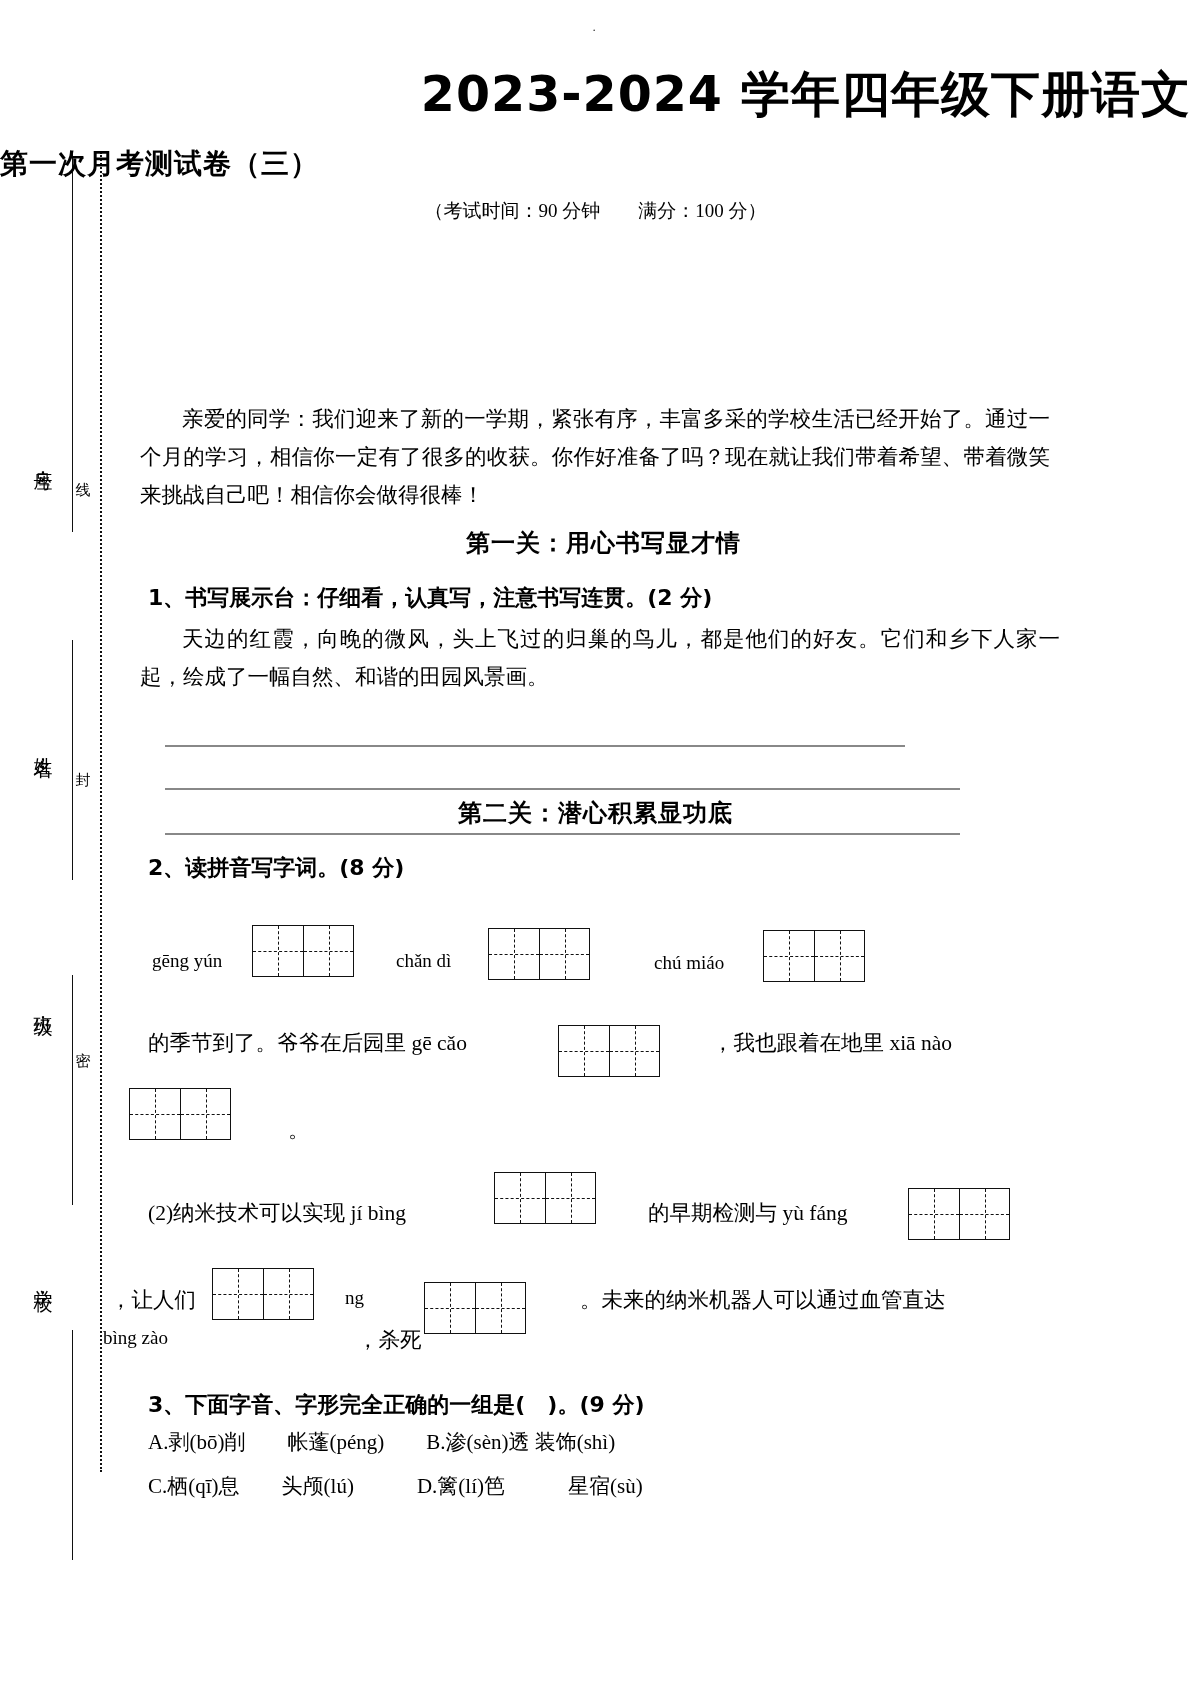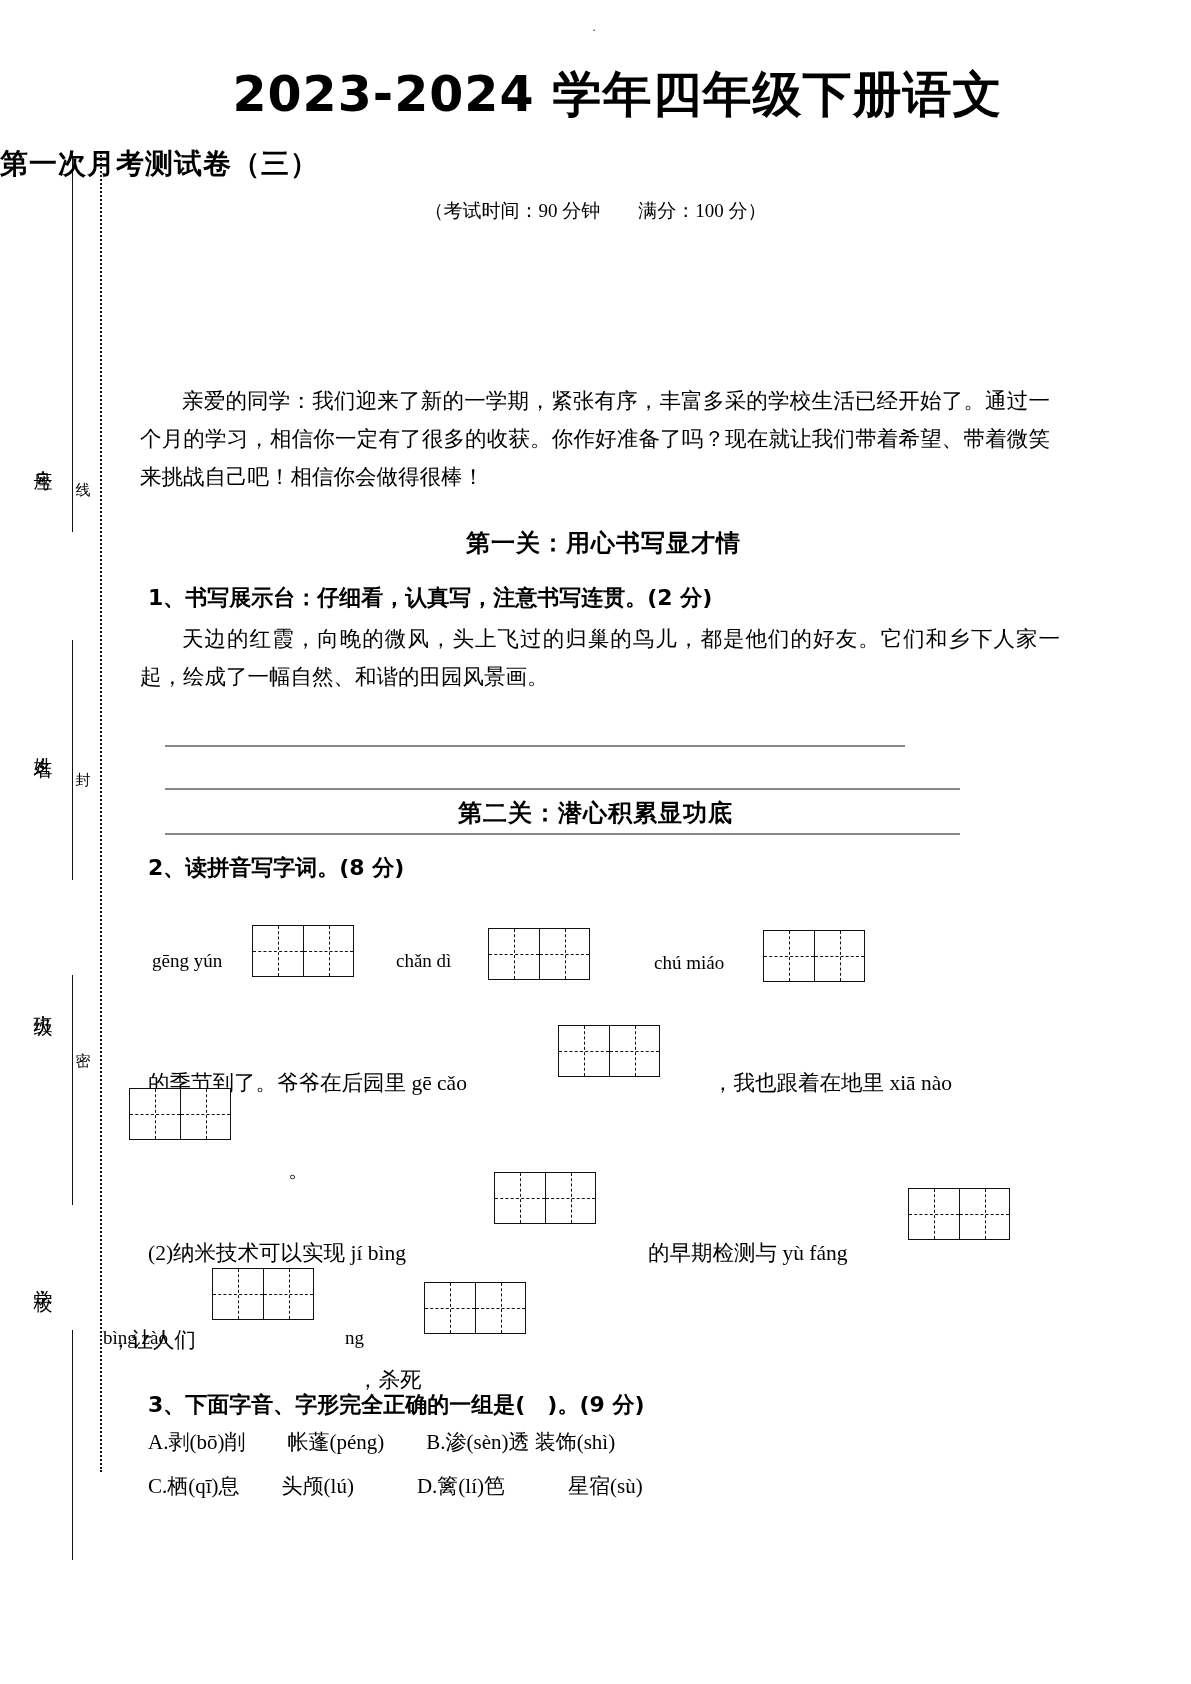--- a/index.html
+++ b/index.html
@@ -38,21 +38,21 @@
   .v-school{left:30px;top:1275px;}
 
   .v-xian{left:73px;top:470px;font-size:15px;}
   .v-feng{left:73px;top:760px;font-size:15px;}
   .v-mi{left:73px;top:1040px;font-size:15px;}
 
   
   .topdot{position:absolute;left:592px;top:22px;font-size:13px;color:#333;}
   .title-main{
     position:absolute;left:0;right:0;top:62px;
-    text-align:center;
+    text-align:right;
     font-size:49px;
     font-weight:bold;
     letter-spacing:1px;
     font-family:"DejaVu Sans","Liberation Sans",sans-serif;
     margin-left:44px;
   }
   .title-sub{
     position:absolute;left:0;right:0;top:145px;
     text-align:left;
     font-size:28px;
@@ -78,21 +78,21 @@
     font-size:21px;
     color:#555;
     font-family:"Liberation Serif","DejaVu Serif",serif;
   }
   .score-table td:first-child{width:105px;}
   .score-table td.wide{width:105px;}
 
   
   .kai{font-family:"Liberation Serif","DejaVu Serif",serif;}
   .intro{
-    position:absolute;left:140px;top:382px;width:910px;
+    position:absolute;left:140px;top:400px;width:910px;
     font-size:21.5px;line-height:38px;text-indent:42px;
     text-align:justify;
   }
   .gate{
     position:absolute;left:0;right:0;
     text-align:center;font-size:24px;font-weight:bold;
     font-family:"DejaVu Sans","Liberation Sans",sans-serif;
     letter-spacing:1px;
   }
   .gate1{top:527px;padding-left:16px;}
@@ -130,21 +130,21 @@
     content:"";position:absolute;left:50%;top:0;bottom:0;
     border-left:1.4px dashed #111;
   }
   .tzg .cell::after{
     content:"";position:absolute;top:50%;left:0;right:0;
     border-top:1.4px dashed #111;
   }
 
   .plabel{position:absolute;font-size:19px;white-space:nowrap;
     font-family:"Liberation Serif","DejaVu Serif",serif;}
-  .ptext{position:absolute;font-size:21.5px;white-space:nowrap;margin-top:40px;}
+  .ptext{position:absolute;font-size:21.5px;white-space:nowrap;}
 
   
   .opts{position:absolute;left:148px;font-size:21px;white-space:nowrap;}
   .opt1{top:1428px;}
   .opt2{top:1472px;}
 </style>
 </head>
 <body>
 
 <div class="page">
@@ -230,20 +230,21 @@
   <div class="ptext kai" style="left:110px;top:1285px;">，让人们</div>
   <div class="tzg" style="left:212px;top:1268px;">
     <div class="cell"></div>
     <div class="cell"></div>
   </div>
   <div class="ptext kai" style="left:345px;top:1287px;font-size:19px;">ng</div>
   <div class="tzg" style="left:424px;top:1282px;">
     <div class="cell"></div>
     <div class="cell"></div>
   </div>
+  <div class="ptext kai" style="left:580px;top:1285px;">。未来的纳米机器人可以通过血管直达</div>
 
   <div class="plabel" style="left:103px;top:1327px;">bìng zào</div>
   <div class="ptext kai" style="left:357px;top:1325px;">，杀死</div>
 
   <div class="qhead q3">3、下面字音、字形完全正确的一组是(　)。(9 分)</div>
   <div class="opts opt2 kai">C.栖(qī)息　　头颅(lú)　　　D.篱(lí)笆　　　星宿(sù)</div>
   <div class="opts opt1 kai">A.剥(bō)削　　帐蓬(péng)　　B.渗(sèn)透 装饰(shì)</div>
 
 </div>
 

